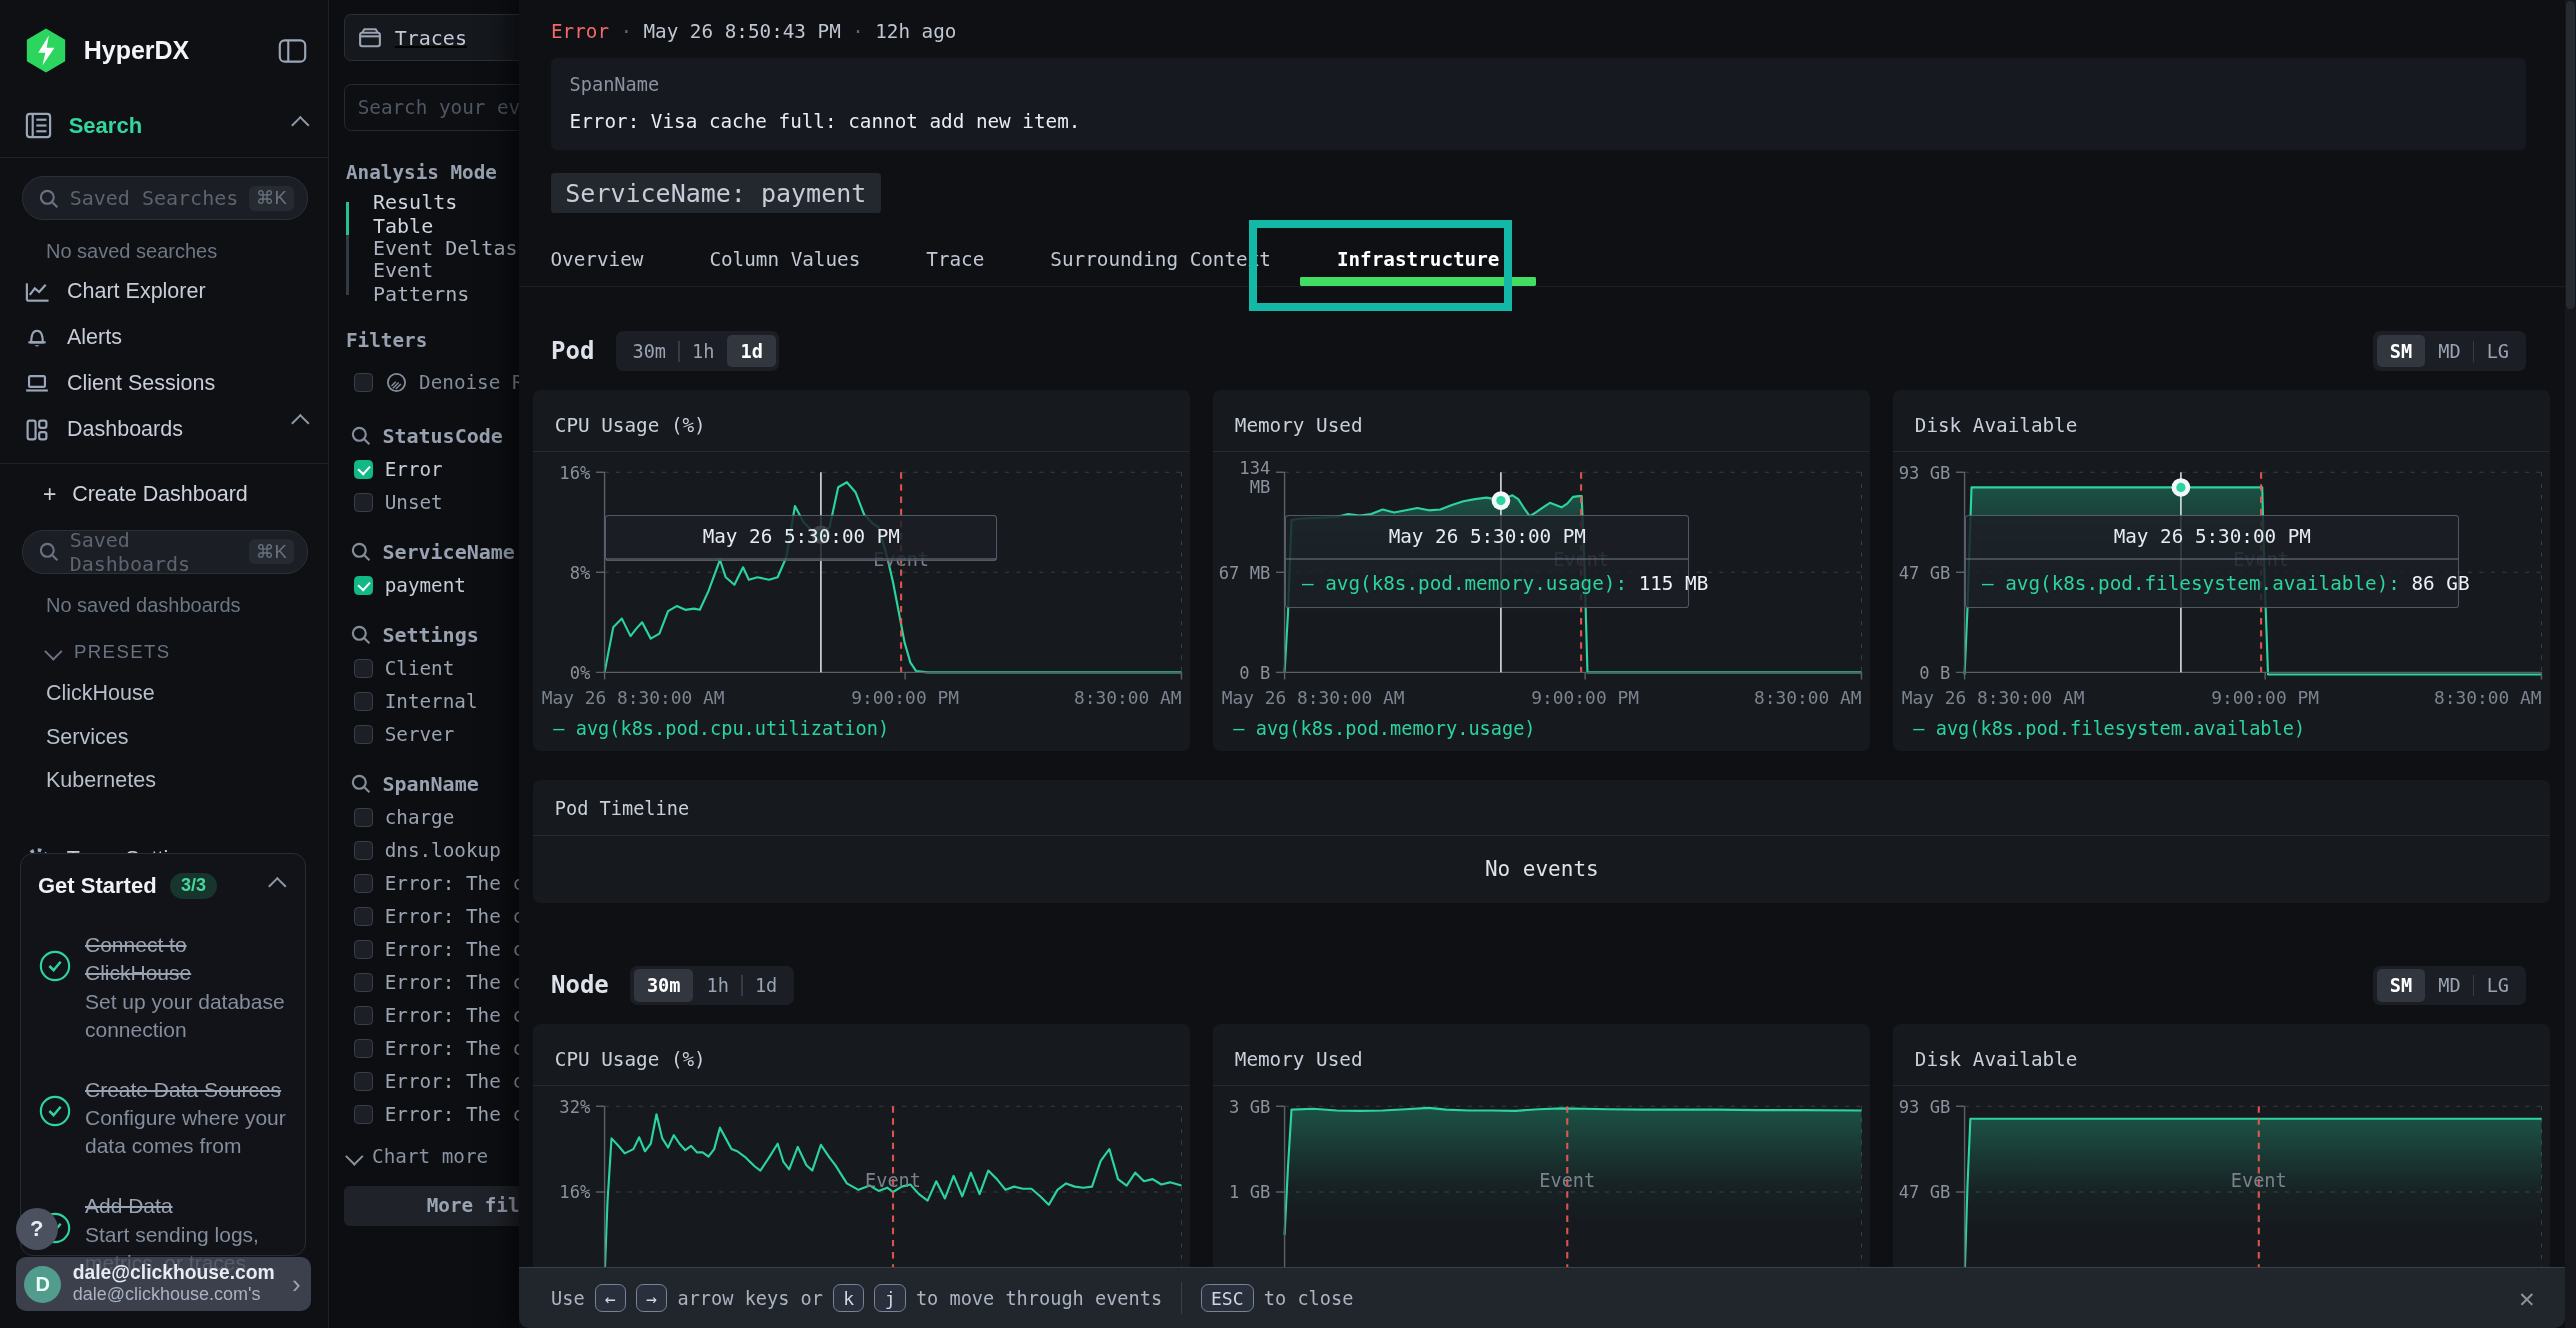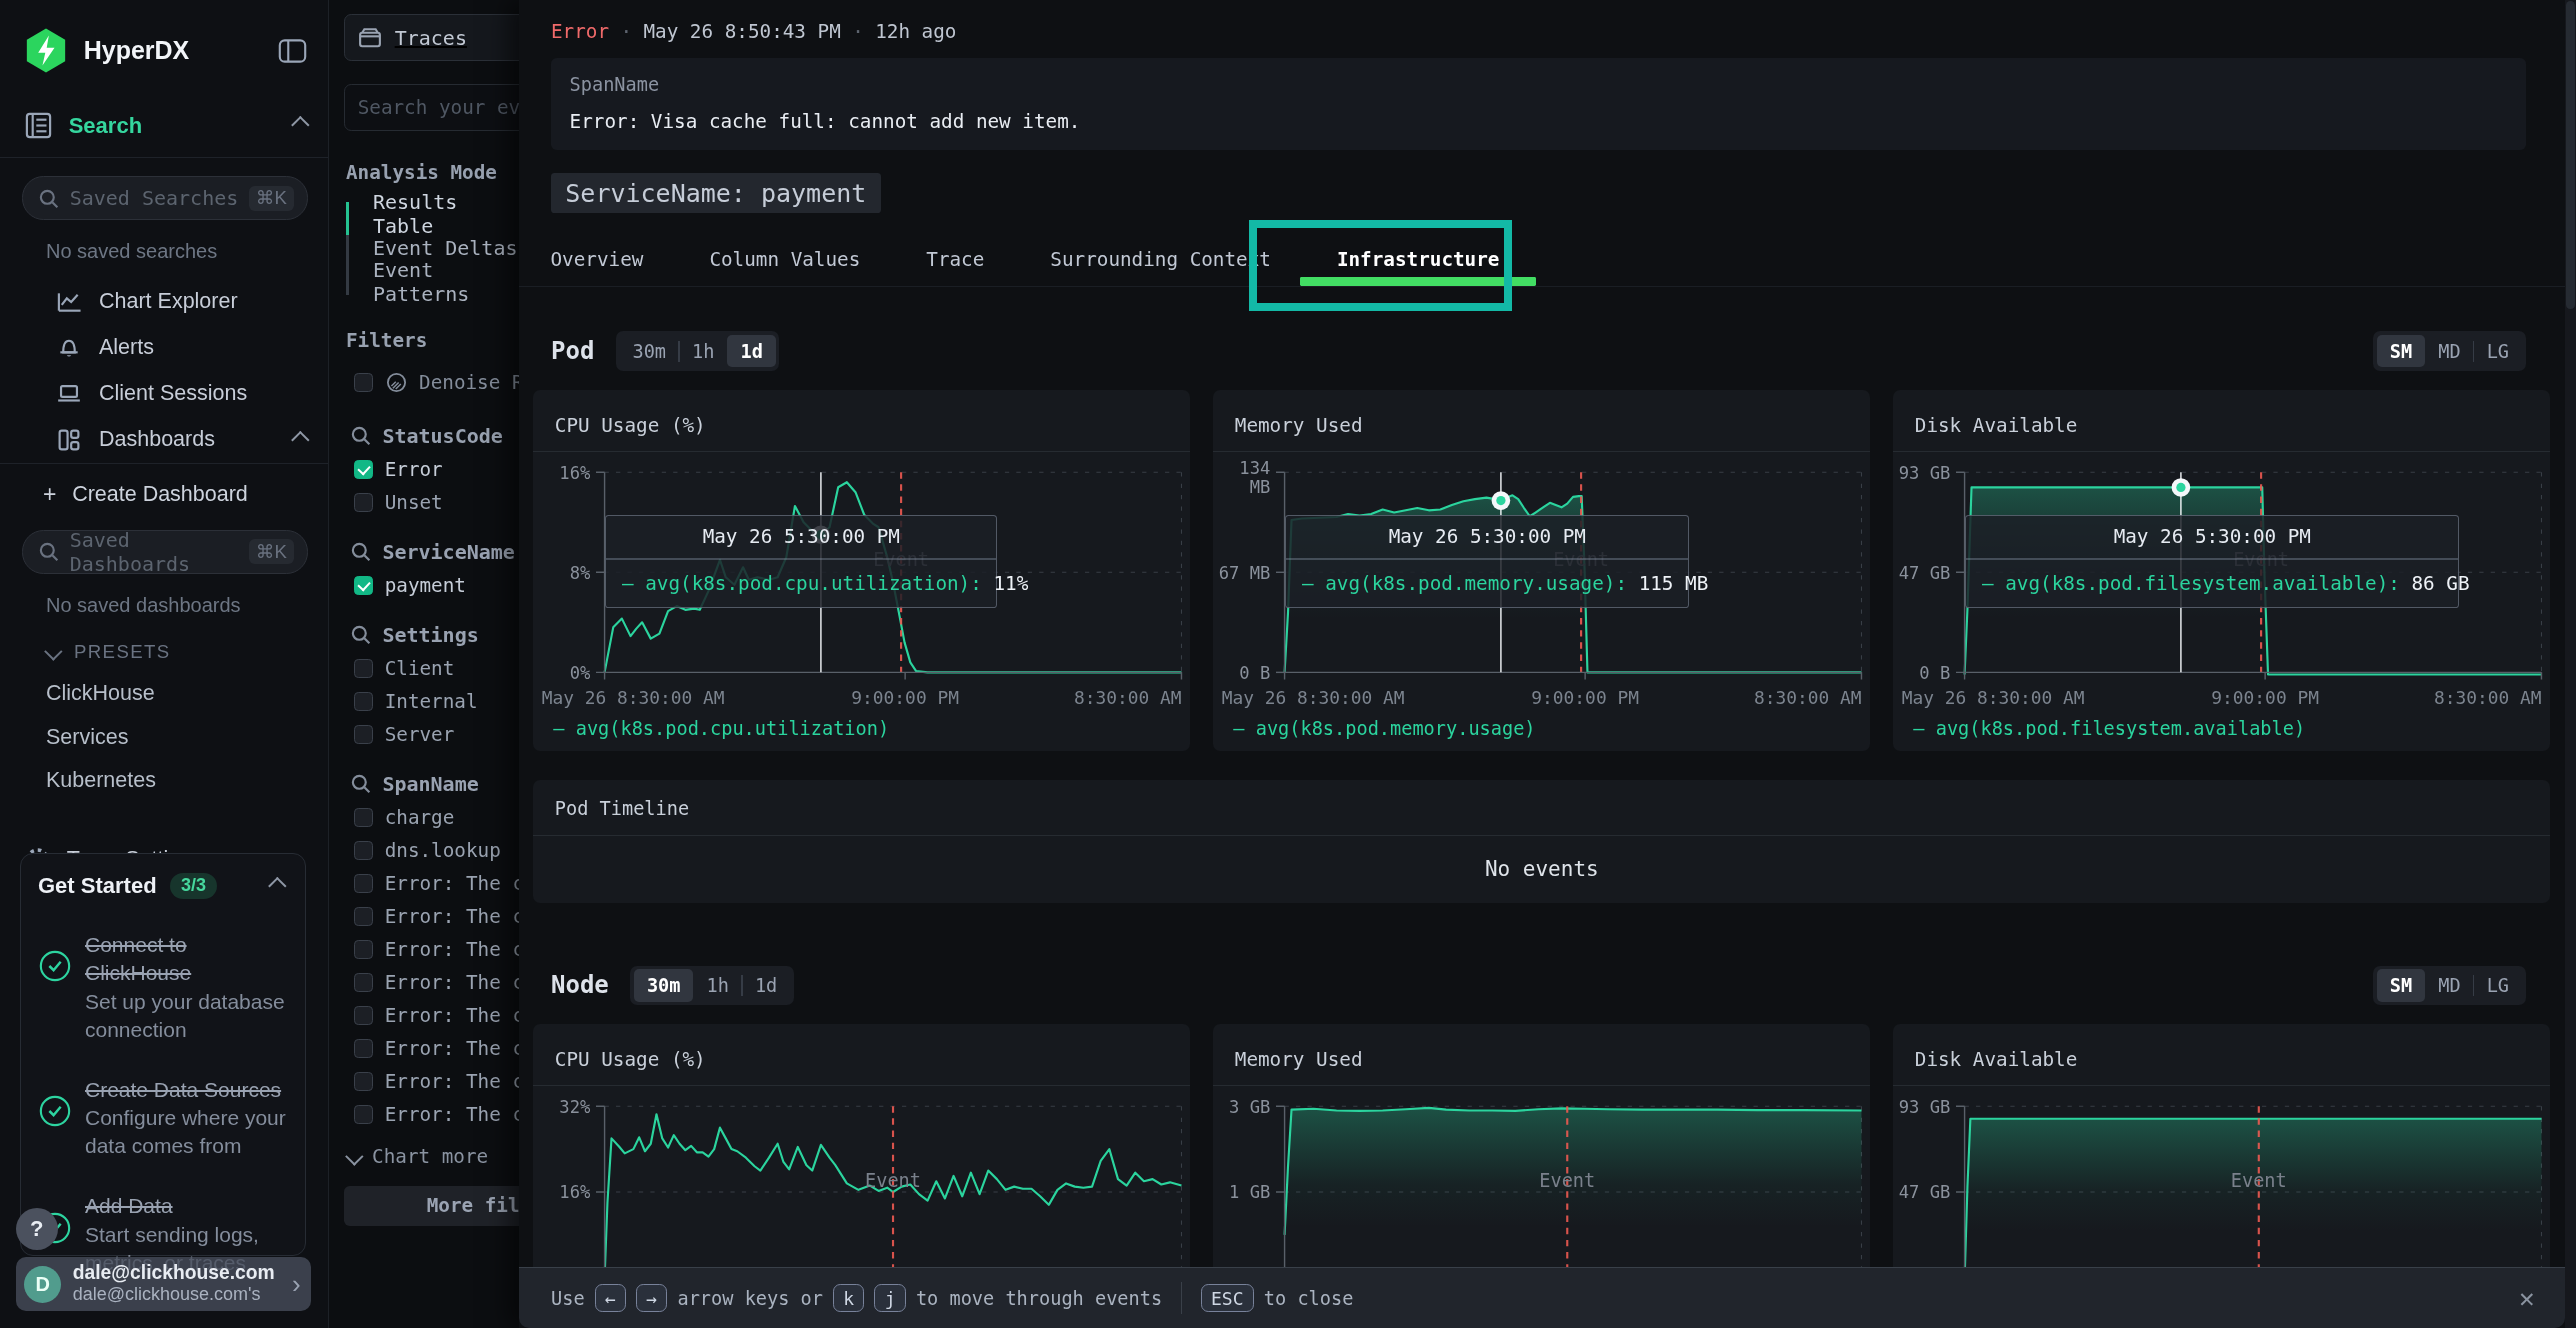--- a/index.html
+++ b/index.html
@@ -10,21 +10,21 @@
   .brand-row{display:flex;align-items:center;margin:27px 21.5px 0 24px;}
   .brand-title{color:#f2f5f9;font-weight:bold;font-size:25px;margin-left:15.7px;flex:1;}
   .search-head{display:flex;align-items:center;margin:37px 21.5px 0 24px;padding-bottom:17px;}
   .sect-divider{height:0.7px;background:#1e2229;margin:0;}
   .search-label{color:#35d69e;font-weight:bold;font-size:22px;margin-left:15.7px;flex:1;}
   .pill-input{display:flex;align-items:center;margin:18.6px 20px 0 21.5px;height:42px;background:#1b1e24;border:0.7px solid #2c3038;border-radius:21.5px;padding:0 13px 0 15.7px;}
   .pill-input .ph{color:#5c646f;font-size:20px;margin-left:10px;flex:1;font-family:"DejaVu Sans Mono",monospace;}
   .kbd-hint{color:#6a7280;font-size:18.6px;background:#262a31;border-radius:5.7px;padding:1.4px 7.2px;}
   .muted-line{color:#6d7684;font-size:20px;margin:20px 21.5px 0 46px;}
   .nav-list{margin-top:15.7px;}
-  .nav-row{display:flex;align-items:center;height:46px;padding:0 21.5px 0 24px;cursor:pointer;margin-left:32px;}
+  .nav-row{display:flex;align-items:flex-start;height:46px;padding:0 21.5px 0 24px;cursor:pointer;}
   .nav-row .lbl{color:#c7cdd8;font-size:21.5px;margin-left:17px;flex:1;}
   .chev{width:10.7px;height:10.7px;border-right:2.1px solid #8e97a5;border-bottom:2.1px solid #8e97a5;display:inline-block;}
   .chev-up{transform:rotate(-135deg);}
   .chev-down{transform:rotate(45deg);}
   .create-row{display:flex;align-items:center;margin:14.3px 21.5px 0 43px;height:33px;}
   .create-plus{color:#cdd3dd;font-size:23px;}
   .create-lbl{color:#cdd3dd;font-size:21.5px;margin-left:15.7px;}
   .presets-head{display:flex;align-items:center;margin:24px 21.5px 0 47px;color:#6a7382;font-size:18.6px;letter-spacing:1.4px;}
   .presets-head .lbl{margin-left:14.3px;}
   .preset-item{color:#b7bfca;font-size:21.5px;margin:18.6px 21.5px 0 46px;cursor:pointer;}
@@ -488,21 +488,20 @@
           <text x="520.447" y="439" fill="#7c848f" font-size="25" text-anchor="middle" font-family="DejaVu Sans Mono,monospace">9:00:00 PM</text>
           <line x1="907" y1="395" x2="907" y2="405" stroke="#596069" stroke-width="2"></line>
           <text x="907" y="439" fill="#7c848f" font-size="25" text-anchor="end" font-family="DejaVu Sans Mono,monospace">8:30:00 AM</text>
           <line x1="402.625" y1="115" x2="402.625" y2="395" stroke="#f2f5f8" stroke-width="2"></line>
           <circle cx="402.625" cy="202.5" r="13" fill="#f4f7fa"></circle>
           <circle cx="402.625" cy="202.5" r="6.5" fill="#2bd49e"></circle>
         </svg>
         <div class="tooltip" style="width: 392px;">
           <div class="tt-head">May 26 5:30:00 PM</div>
           <div class="tt-div"></div>
-          <div class="tt-row"><span class="nm">— avg(k8s.pod.cpu.utilization):</span><span class="vl"> 11%</span></div>
         </div>
         <div class="legend">— avg(k8s.pod.cpu.utilization)</div>
       </div>
       <div class="card">
         <div class="card-title">Memory Used</div>
         <div class="card-div"></div>
         <svg width="660" height="361" viewBox="0 0 923 505">
           <defs>
             <linearGradient id="grad_pod_mem" x1="0" y1="0" x2="0" y2="1">
               <stop offset="0%" stop-color="#2bd49e" stop-opacity="0.3"></stop>

